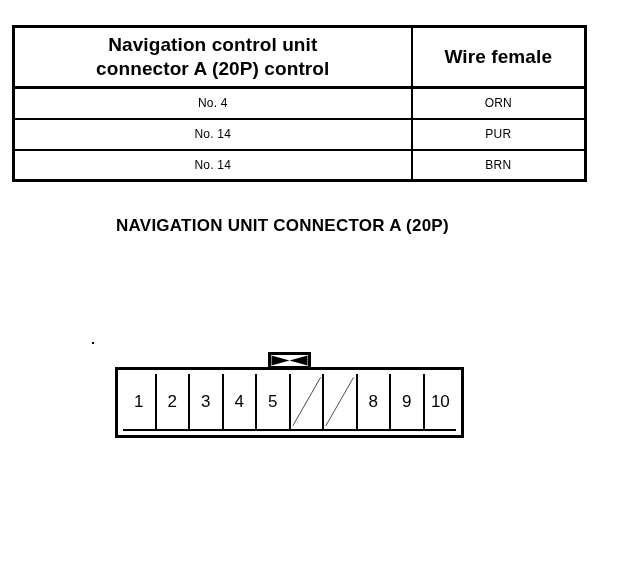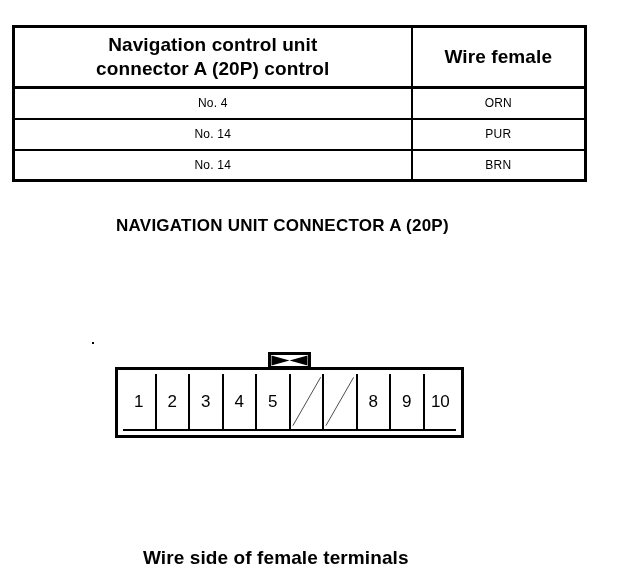--- a/index.html
+++ b/index.html
@@ -267,15 +267,14 @@
           <div class="cell">8</div>
           <div class="cell">9</div>
           <div class="cell">10</div>
         </div>
 
 
       </div>
     </div>
   </div>
 
-  <div class="caption">Wire side of female terminals</div>
 
 </div>
 
 </body></html>

